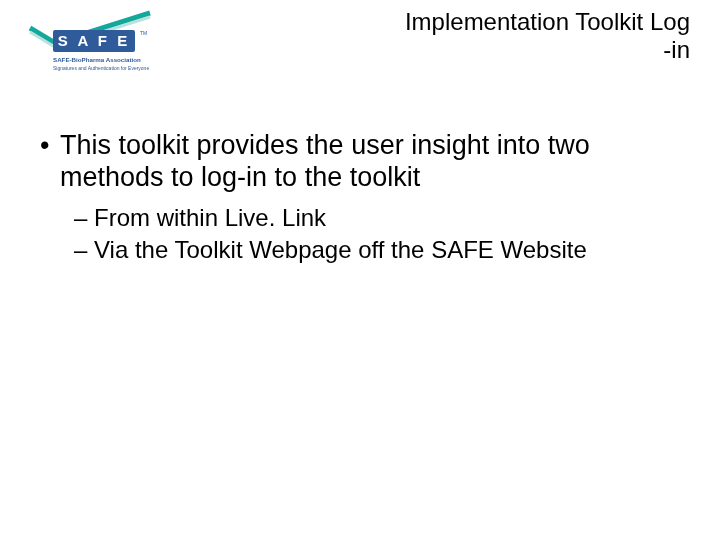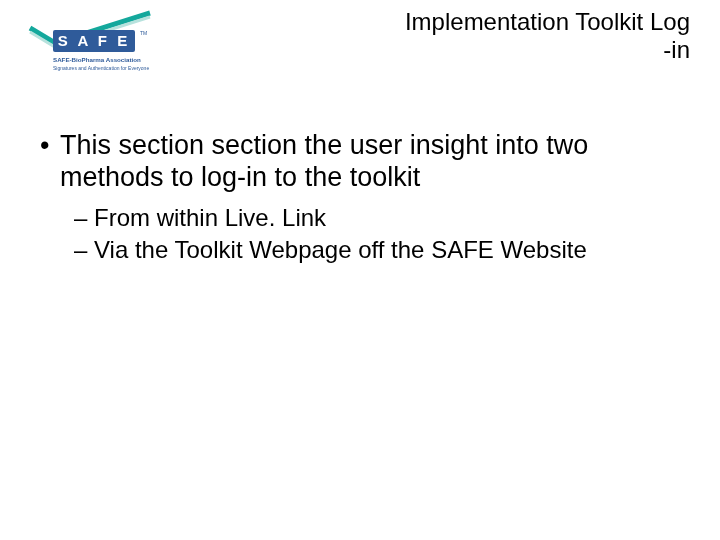--- a/index.html
+++ b/index.html
@@ -87,21 +87,21 @@
     </svg>
   </div>
 
   <div class="title">
     <span>Implementation Toolkit Log</span><br>
     <span>-in</span>
   </div>
 
   <div class="body">
     <p class="lvl1">
-      <span class="bullet">•</span><span>This section section the user insight into two methods to log-in to the toolkit</span>
+      <span class="bullet">•</span><span>This toolkit provides the user insight into two methods to log-in to the toolkit</span>
     </p>
     <p class="lvl2">
       <span class="dash">–</span><span>From within Live. Link</span>
     </p>
     <p class="lvl2">
       <span class="dash">–</span><span>Via the Toolkit Webpage off the SAFE Website</span>
     </p>
   </div>
 
 </div>

